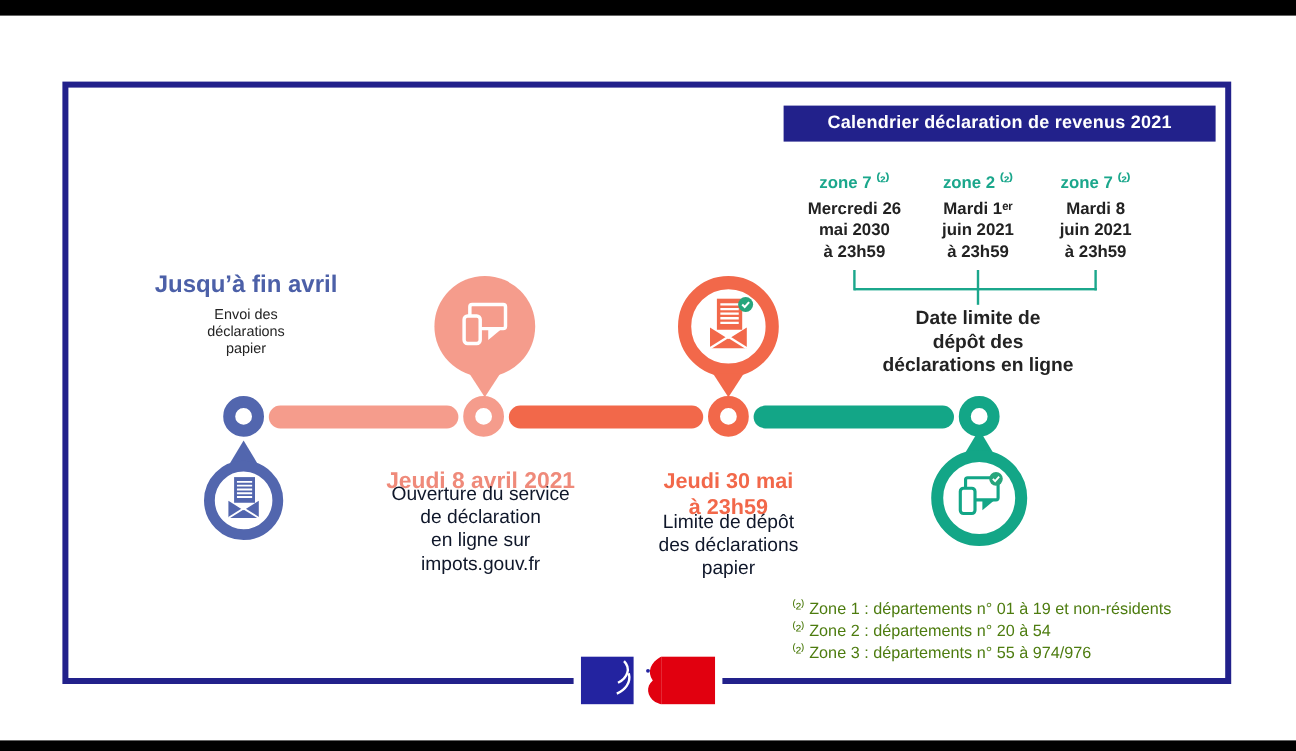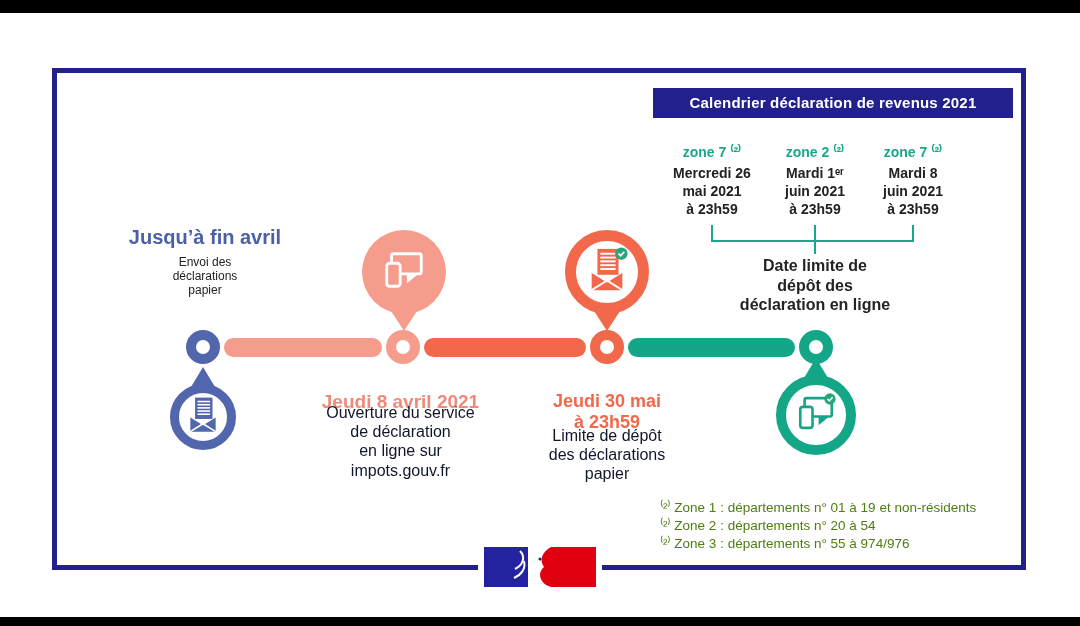--- a/index.html
+++ b/index.html
@@ -50,21 +50,21 @@
   <div id="bar-top" class="bar"></div>
   <div id="bar-bottom" class="bar"></div>
 
   <div id="frame"></div>
 
   <div id="banner">Calendrier déclaration de revenus 2021</div>
 
   <div class="zone-col" style="left:652px;top:142px;">
     <div class="zone-label">zone 7 ⁽²⁾</div>
     <div class="zone-date pre">Mercredi 26
-mai 2021
+mai 2030
 à 23h59</div>
   </div>
   <div class="zone-col" style="left:755px;top:142px;">
     <div class="zone-label">zone 2 ⁽²⁾</div>
     <div class="zone-date pre">Mardi 1ᵉʳ
 juin 2021
 à 23h59</div>
   </div>
   <div class="zone-col" style="left:853px;top:142px;">
     <div class="zone-label">zone 7 ⁽²⁾</div>
@@ -73,21 +73,21 @@
 à 23h59</div>
   </div>
 
   <div class="tick" style="left:711px;top:225px;height:17px;"></div>
   <div class="tick" style="left:814px;top:225px;height:17px;"></div>
   <div class="tick" style="left:912px;top:225px;height:17px;"></div>
   <div id="bracket-h"></div>
   <div class="tick" style="left:814px;top:241px;height:13px;"></div>
   <div id="bracket-caption" class="pre">Date limite de
 dépôt des
-déclaration en ligne</div>
+déclarations en ligne</div>
 
   <div id="left-heading">Jusqu’à fin avril</div>
   <div id="left-body" class="pre">Envoi des
 déclarations
 papier</div>
 
   <div class="seg" style="left:224px;width:158px;background:#f59c8c;"></div>
   <div class="seg" style="left:424px;width:162px;background:#f2684a;"></div>
   <div class="seg" style="left:628px;width:167px;background:#13a687;"></div>
 

